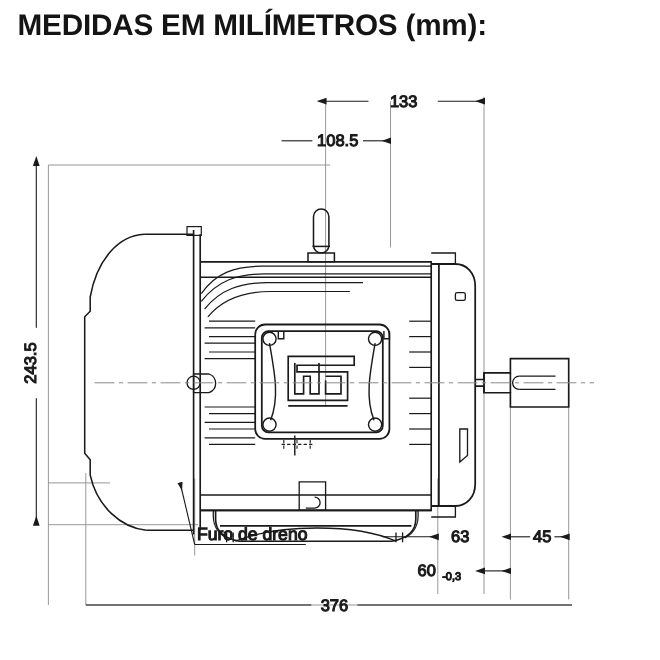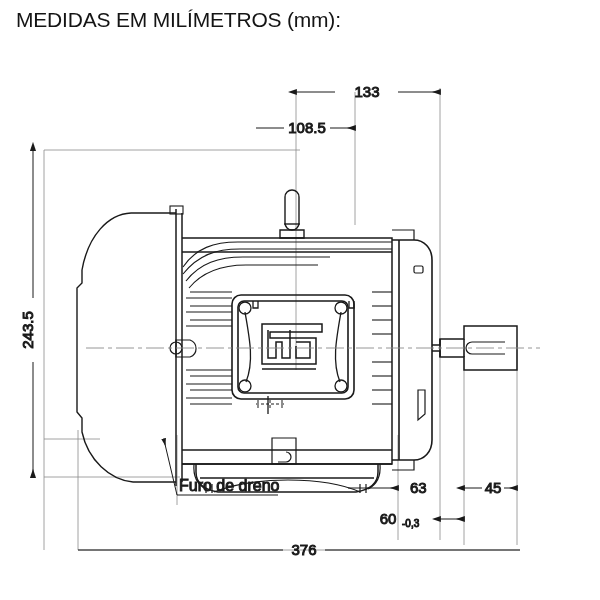--- a/index.html
+++ b/index.html
@@ -19,22 +19,22 @@
   #page-root {
     position: absolute;
     inset: 0;
     width: 600px;
     height: 600px;
   }
   .title {
     position: absolute;
     left: 16px;
     top: 8px;
-    font-size: 21px;
-    font-weight: normal;
+    font-size: 27px;
+    font-weight: bold;
     letter-spacing: -0.2px;
     color: #141414;
     white-space: nowrap;
   }
   .drawing-area {
     position: absolute;
     left: 0;
     top: 40px;
     width: 528px;
     height: 560px;

